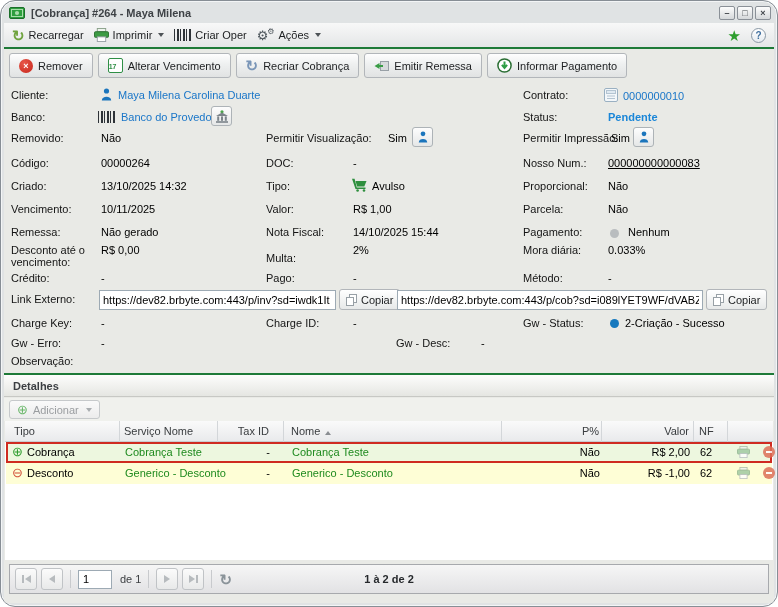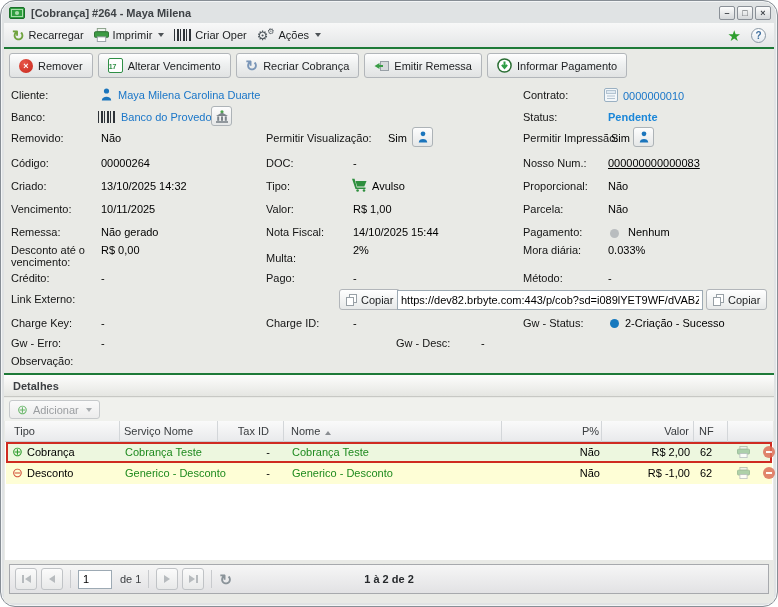--- a/index.html
+++ b/index.html
@@ -299,20 +299,21 @@
   <span class="fv" style="left:607px; top:243px;">0.033%</span>
 
   <span class="fl" style="left:10px; top:271px;">Crédito:</span>
   <span class="fv" style="left:100px; top:271px;">-</span>
   <span class="fl" style="left:265px; top:271px;">Pago:</span>
   <span class="fv" style="left:352px; top:271px;">-</span>
   <span class="fl" style="left:522px; top:271px;">Método:</span>
   <span class="fv" style="left:607px; top:271px;">-</span>
 
   <span class="fl" style="left:10px; top:292px;">Link Externo:</span>
+  <input class="inp" style="left: 98px; top: 289px; width: 237px;" value="https://dev82.brbyte.com:443/p/inv?sd=iwdk1It">
   <span class="copybtn" style="left:338px; top:288px;">
     <svg width="11" height="12" viewBox="0 0 11 12">
         <rect x="3.5" y="0.5" width="7" height="8" fill="#fff" stroke="#98a0a6"></rect>
         <rect x="0.5" y="3.5" width="7" height="8" fill="#fff" stroke="#98a0a6"></rect>
       </svg>
     <span>Copiar</span>
   </span>
   <input class="inp" style="left: 396px; top: 289px; width: 306px;" value="https://dev82.brbyte.com:443/p/cob?sd=i089lYET9WF/dVABZLYE0">
   <span class="copybtn" style="left:705px; top:288px;">
     <svg width="11" height="12" viewBox="0 0 11 12">

